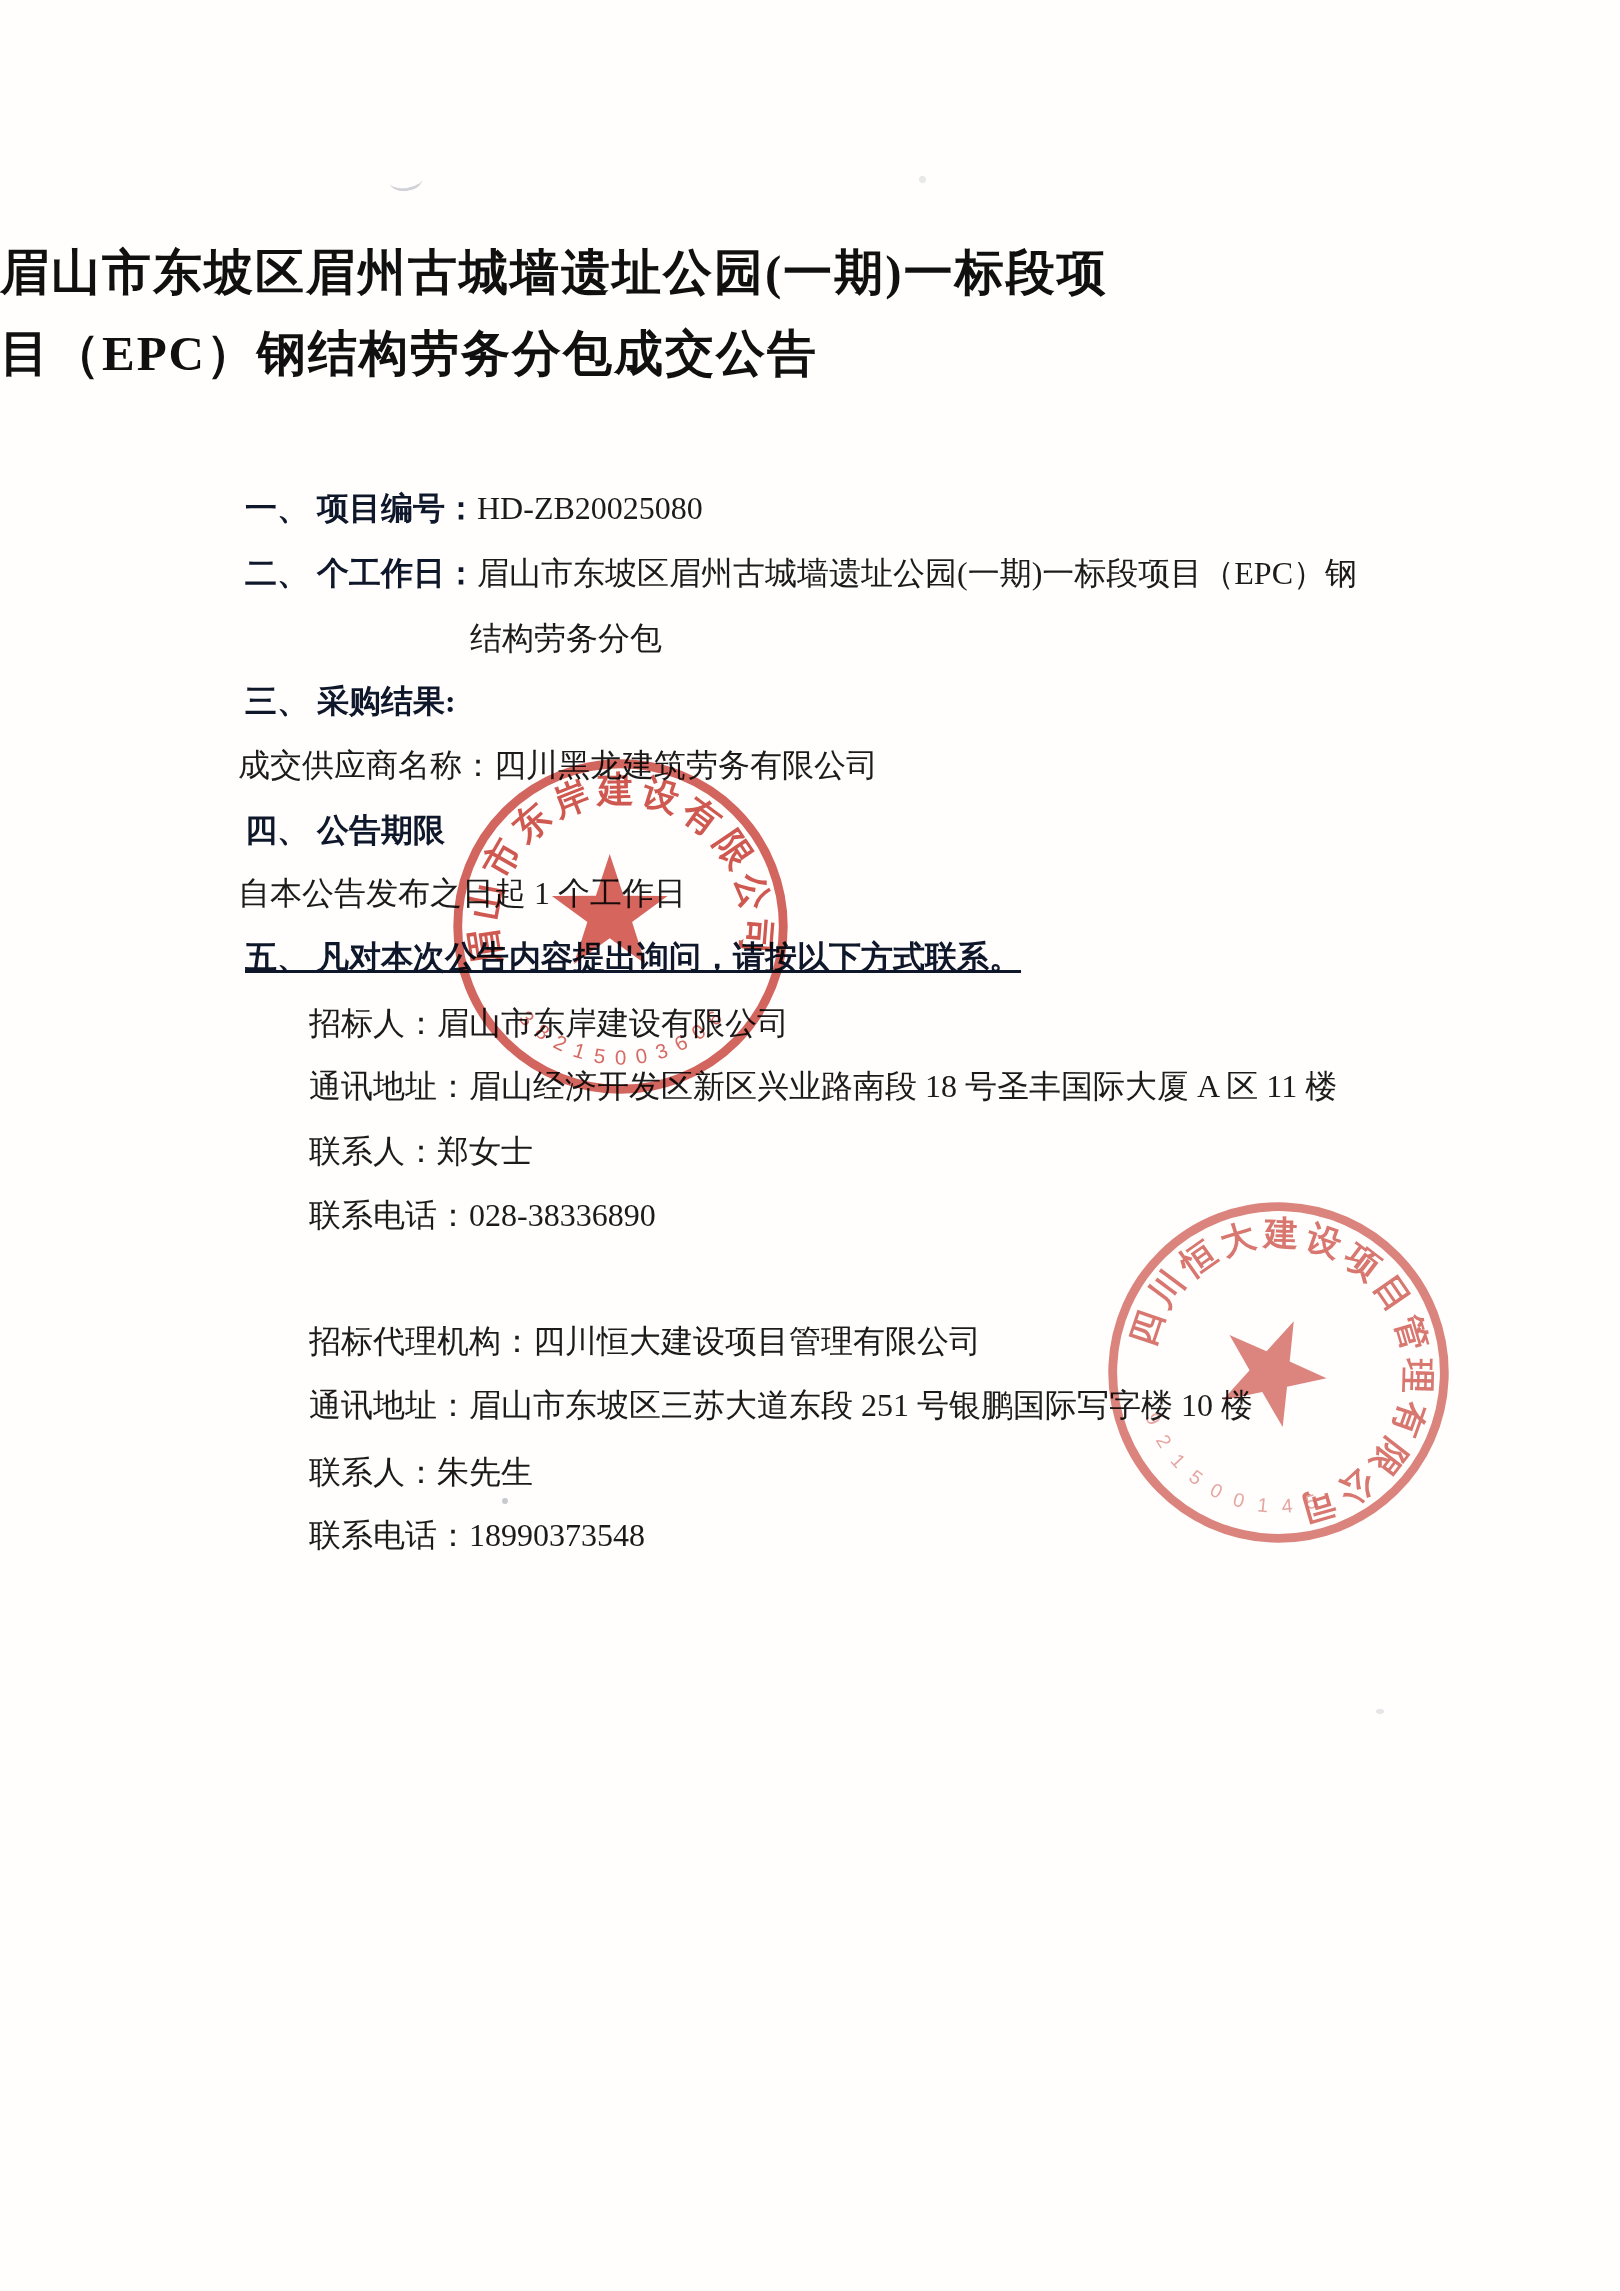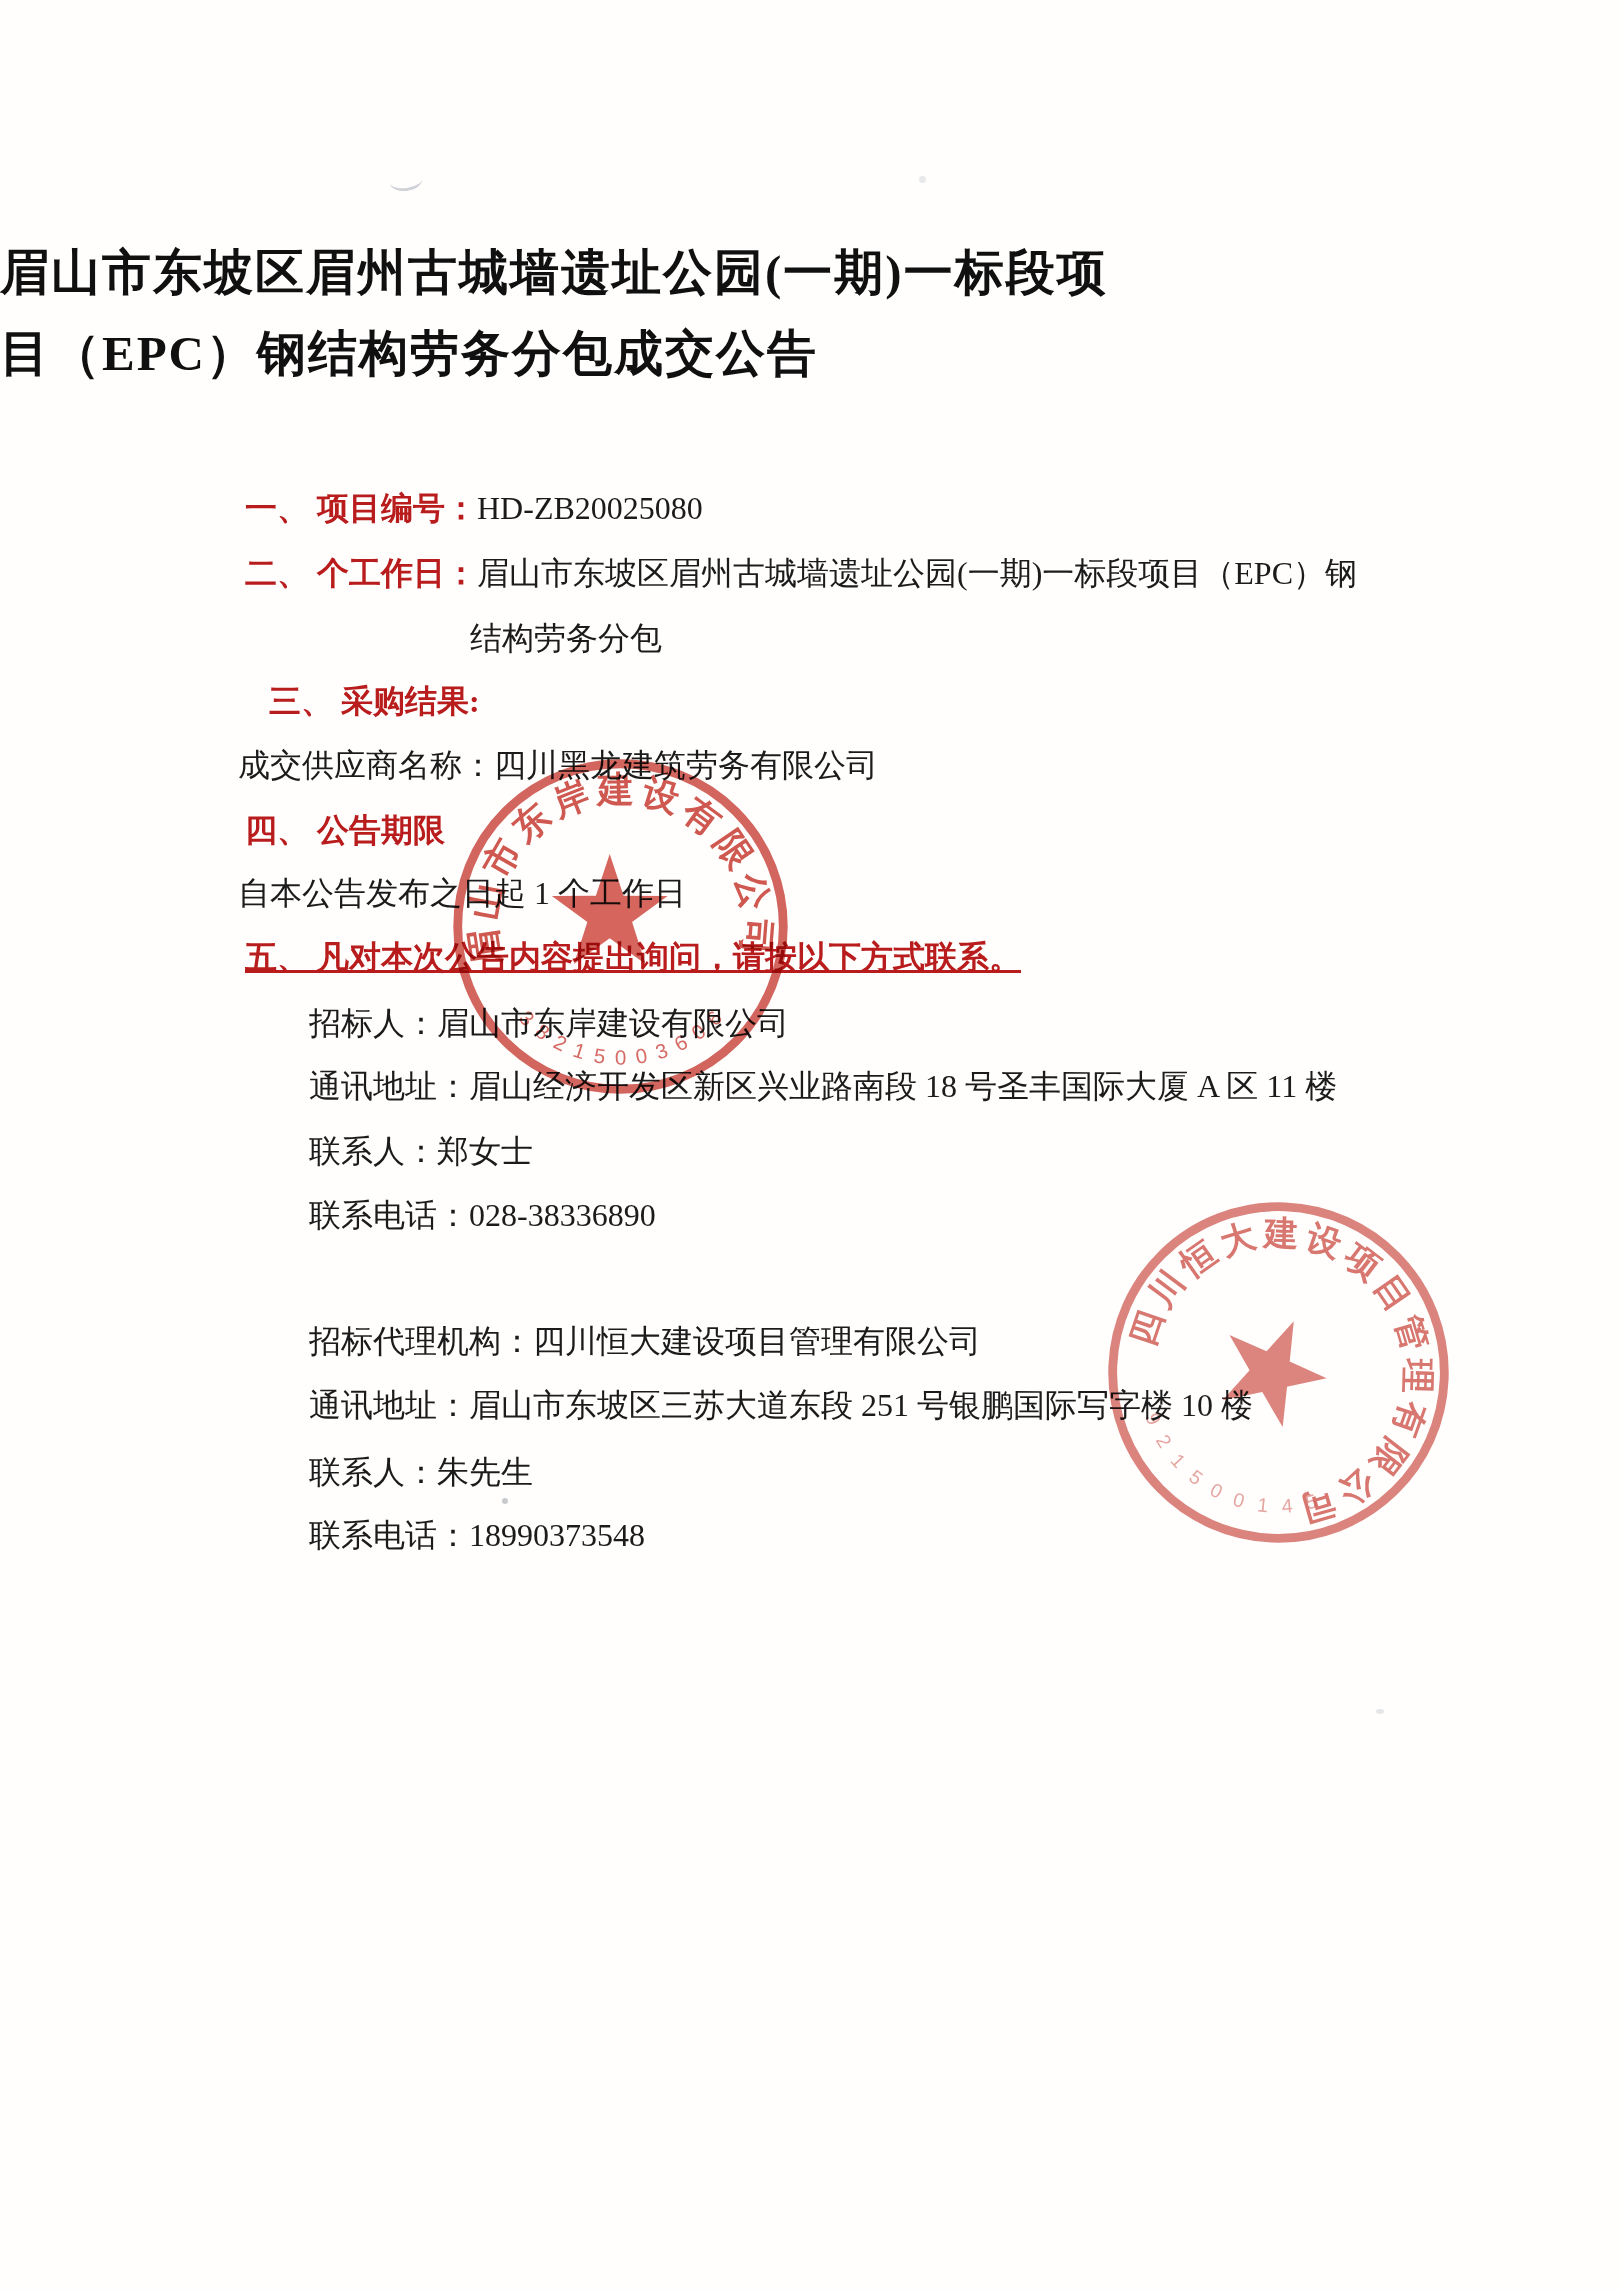--- a/index.html
+++ b/index.html
@@ -10,21 +10,21 @@
     font-family:"Liberation Serif","DejaVu Serif",serif;
     color:#1b1b1b;
     overflow:hidden;
   }
   .doc-title {
     position:absolute; left:0; width:100%;
     text-align:left; white-space:nowrap;
     font-size:49px; font-weight:bold; letter-spacing:2px; color:#101010;
   }
   .line { position:absolute; font-size:32px; white-space:nowrap; color:#1b1b1b; }
-  .b { font-weight:bold; color:#b91c1c; }
+  .b { font-weight:bold; color:#0f172a; }
   .stamp {
     position:absolute;
     mix-blend-mode:multiply;
     opacity:0.93;
     filter:blur(0.3px);
     pointer-events:none;
   }
   .artifact { position:absolute; pointer-events:none; }
   .a1 { left:390px; top:178px; width:33px; height:9.8px;
         border-bottom:3.9px solid #b7bcc3; border-radius:0 0 60% 60%/0 0 100% 100%;
@@ -49,21 +49,21 @@
   </div>
 
   <div class="line" style="top:552px; left:245px;">
     <span class="b">二、 个工作日：</span><span>眉山市东坡区眉州古城墙遗址公园(一期)一标段项目（EPC）钢</span>
   </div>
 
   <div class="line" style="top:617px; left:470px;">
     <span>结构劳务分包</span>
   </div>
 
-  <div class="line b" style="top:680px; left:245px;margin-left:24px;">三、 采购结果:</div>
+  <div class="line b" style="top:680px; left:245px;">三、 采购结果:</div>
 
   <div class="line" style="top:744px; left:238px;">
     <span>成交供应商名称：</span><span>四川黑龙建筑劳务有限公司</span>
   </div>
 
   <div class="line b" style="top:809px; left:245px;">四、 公告期限</div>
 
   <div class="line" style="top:872px; left:238px;">自本公告发布之日起 1 个工作日</div>
 
   <div class="line b" style="top:936px; left:245px;text-decoration:underline;">五、 凡对本次公告内容提出询问，请按以下方式联系。</div>

